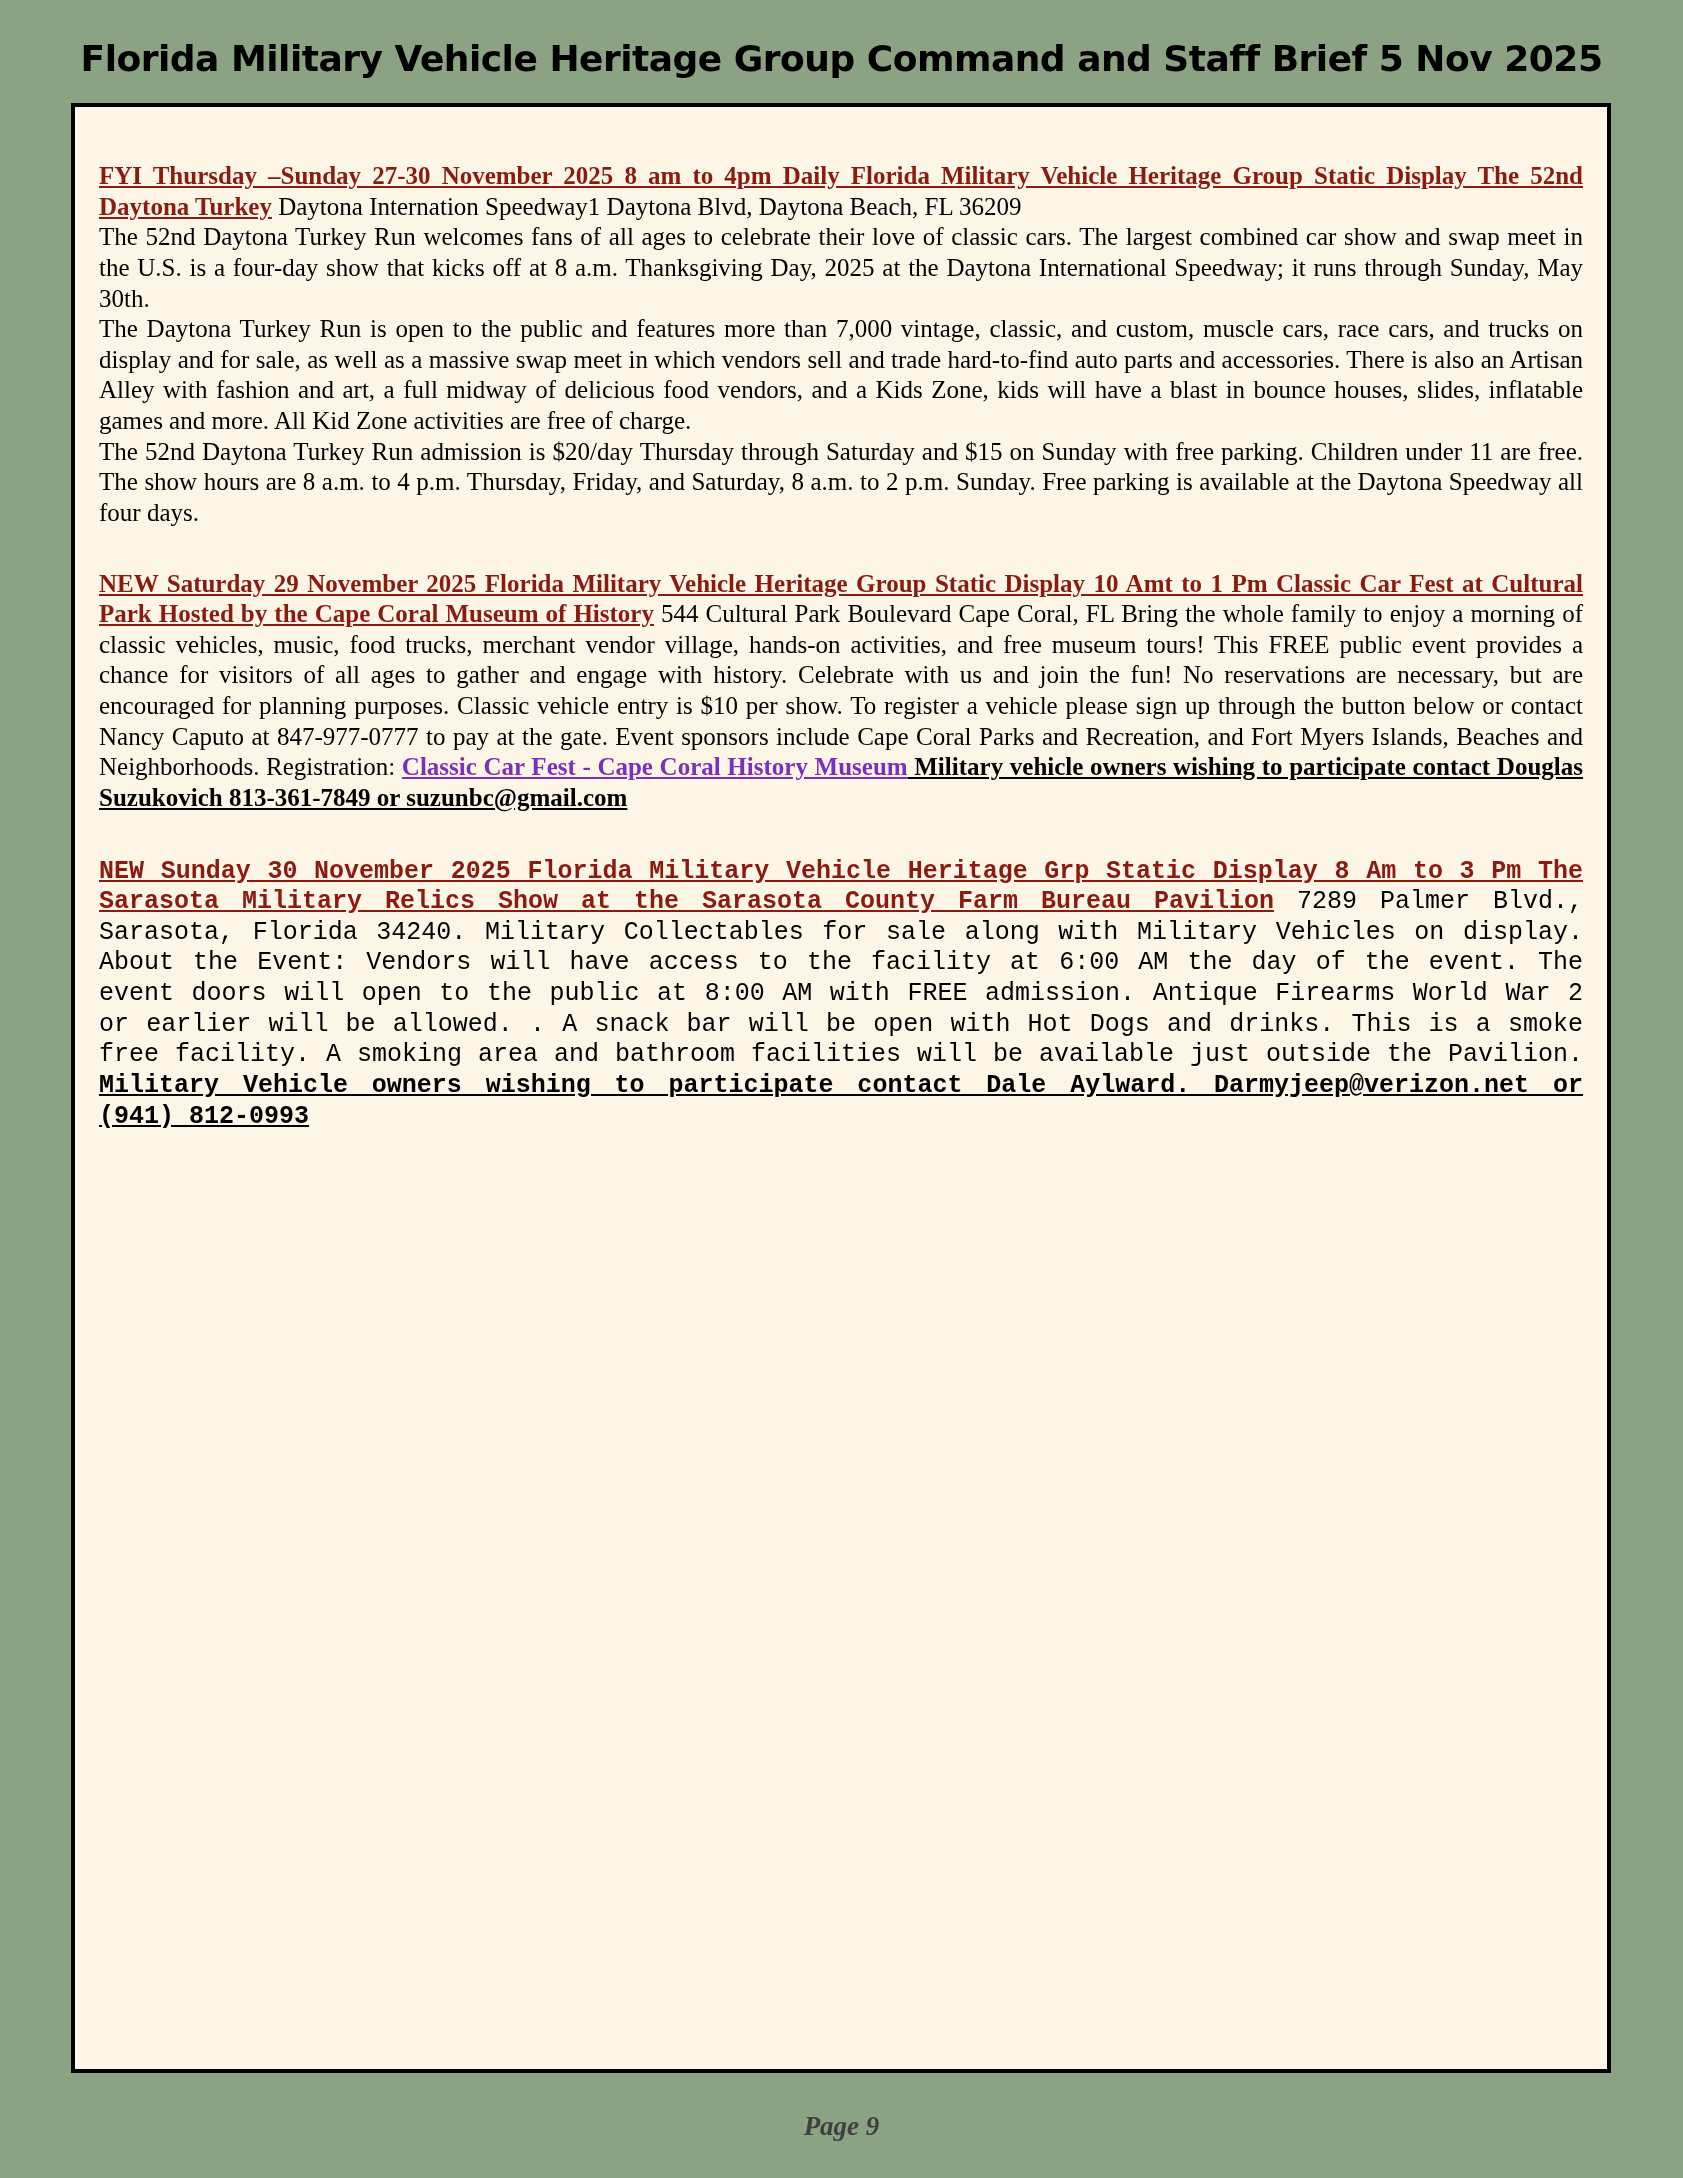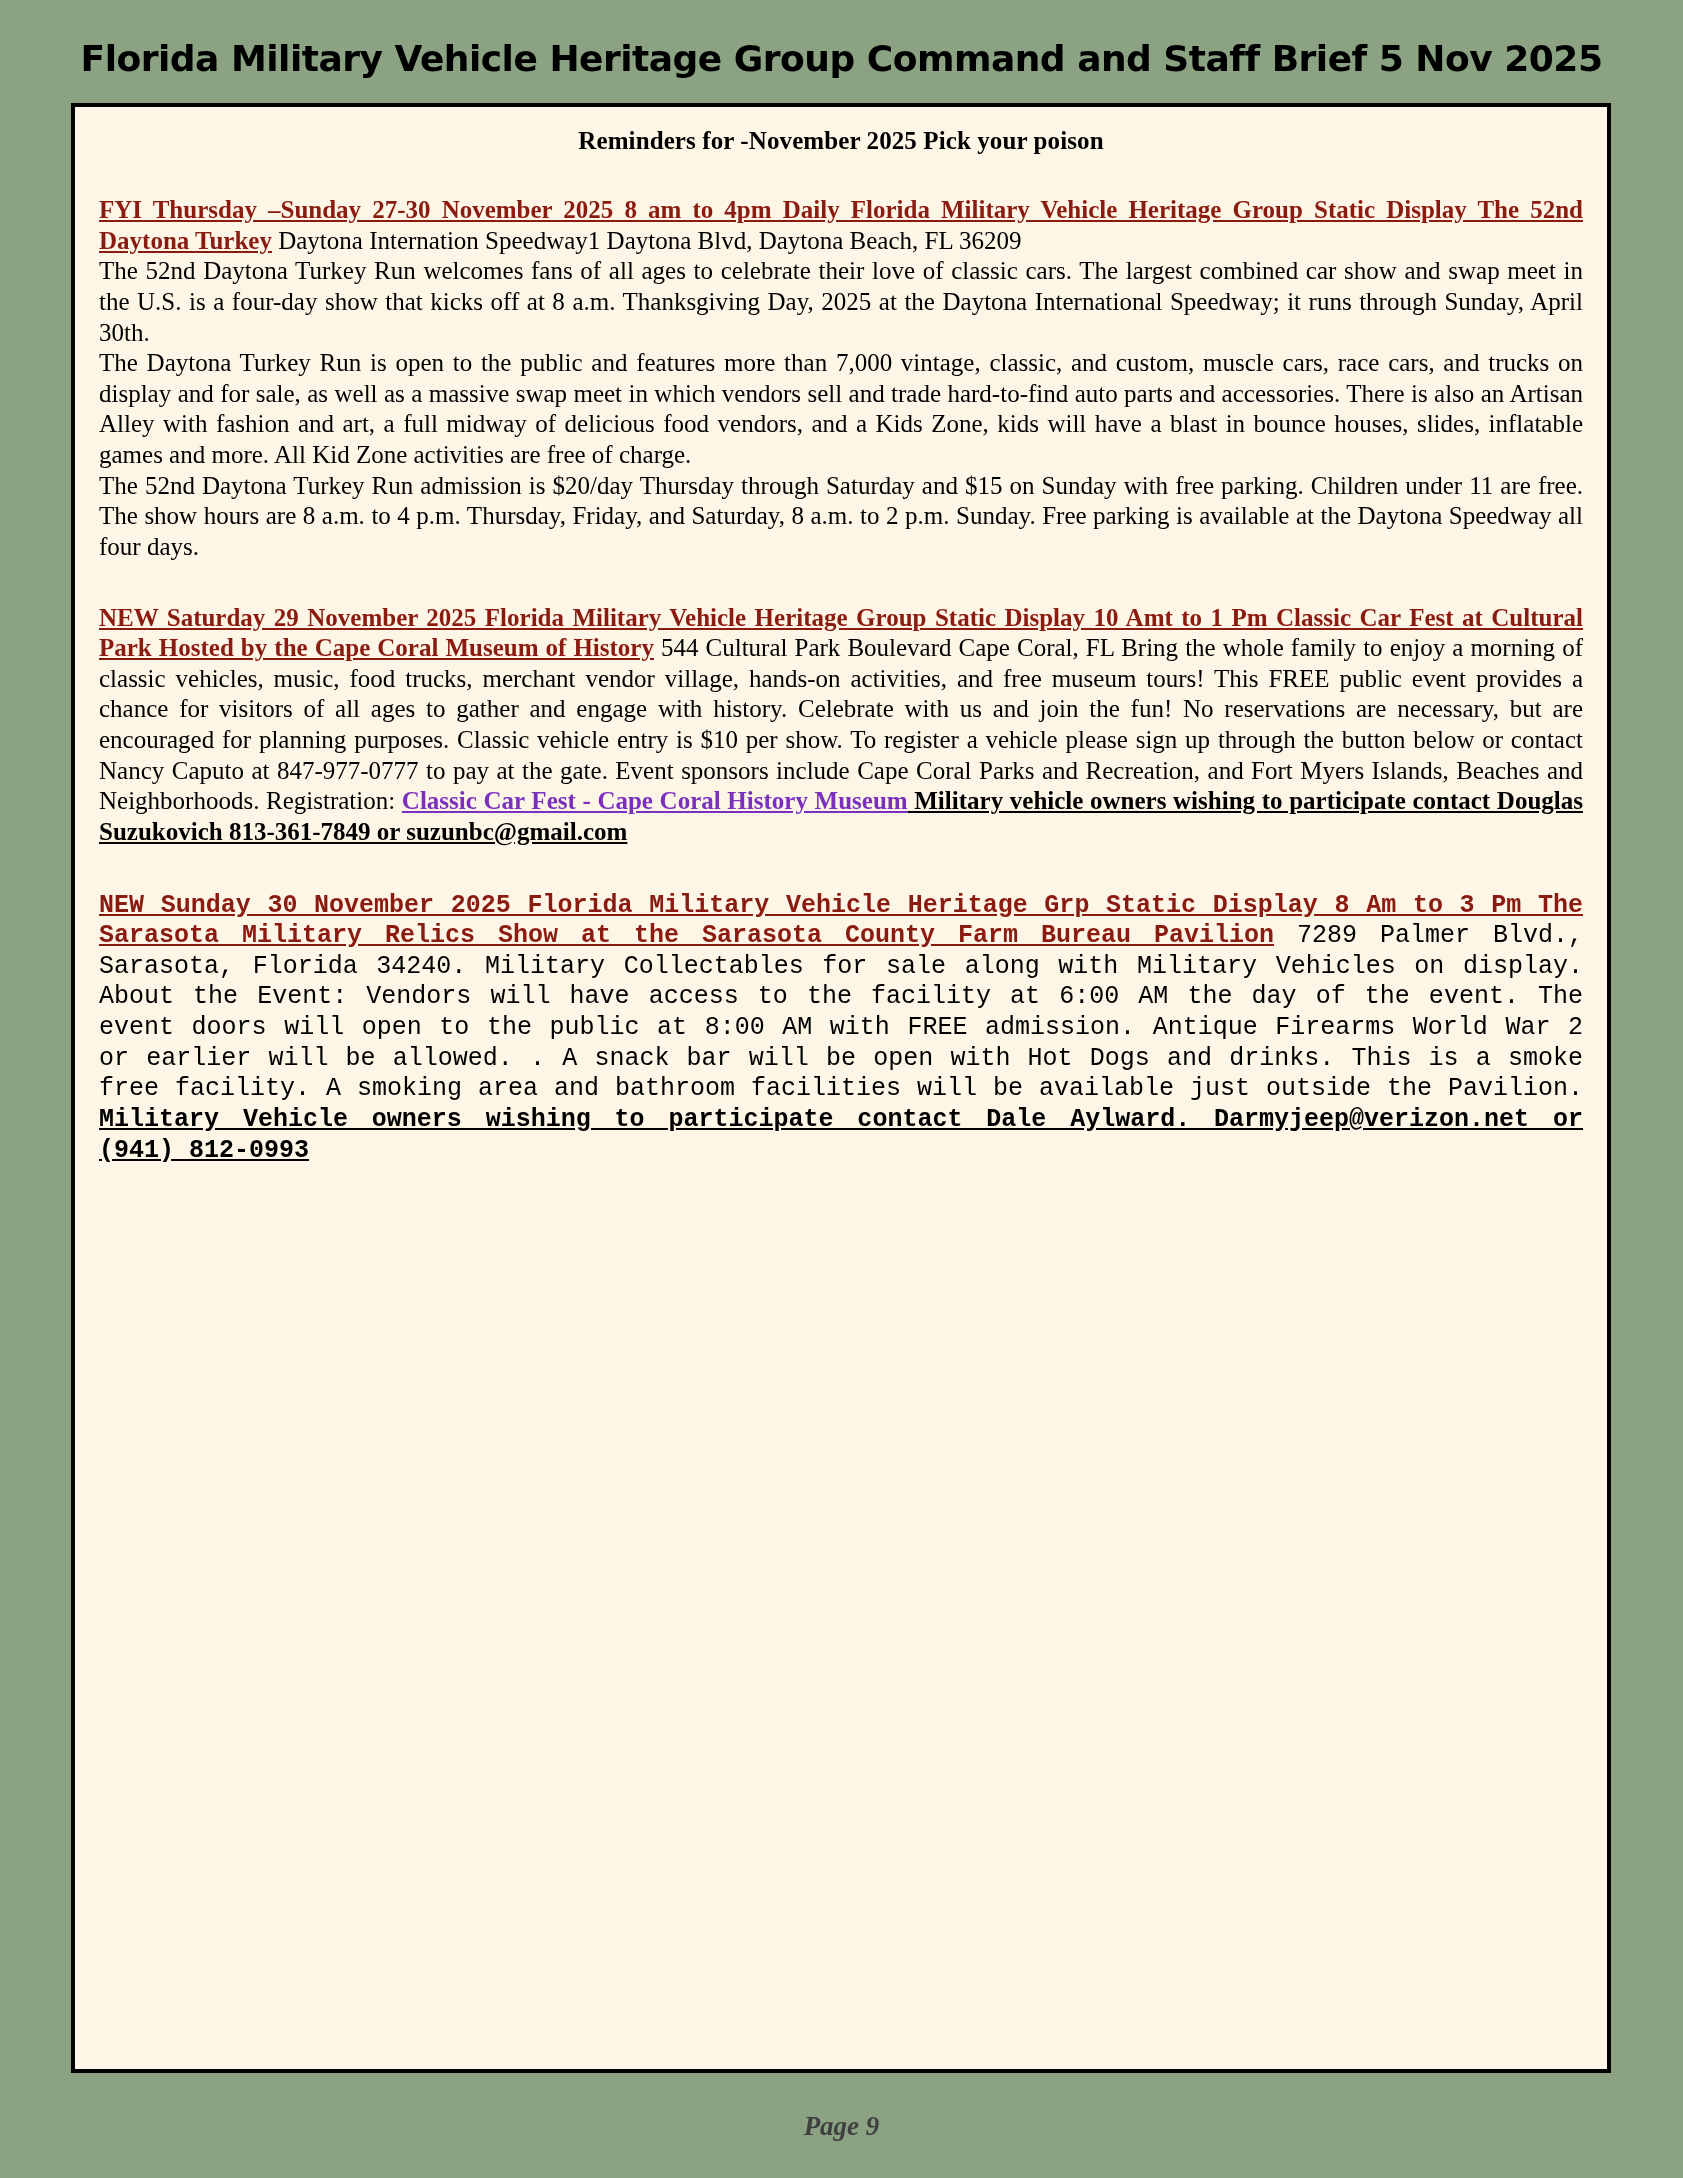--- a/index.html
+++ b/index.html
@@ -100,27 +100,26 @@
 </head>
 <body>
 
 <div class="page">
 
   <div class="doc-title">Florida Military Vehicle Heritage Group  Command and Staff Brief 5 Nov 2025</div>
 
   <div class="content-frame">
     <div class="inner">
 
-      <div class="reminders">Reminders for -November 2025 Pick your poison</div>
 
       <div class="block">
         <p>
           <span class="hl">FYI Thursday –Sunday 27-30 November 2025  8 am to 4pm Daily Florida Military Vehicle Heritage Group Static Display The 52nd Daytona Turkey</span><span> Daytona Internation Speedway1 Daytona Blvd, Daytona Beach, FL 36209</span>
         </p>
-        <p>  The 52nd Daytona Turkey Run welcomes fans of all ages to celebrate their love of classic cars. The largest combined car show and swap meet in the U.S. is a four-day show that kicks off at 8 a.m. Thanksgiving Day, 2025 at the Daytona International Speedway; it runs through Sunday, April 30th.</p>
+        <p>  The 52nd Daytona Turkey Run welcomes fans of all ages to celebrate their love of classic cars. The largest combined car show and swap meet in the U.S. is a four-day show that kicks off at 8 a.m. Thanksgiving Day, 2025 at the Daytona International Speedway; it runs through Sunday, May 30th.</p>
         <p>The Daytona Turkey Run is open to the public and features more than 7,000 vintage, classic, and custom, muscle cars, race cars, and trucks on display and for sale, as well as a massive swap meet in which vendors sell and trade hard-to-find auto parts and accessories. There is also an Artisan Alley with fashion and art, a full midway of delicious food vendors, and a Kids Zone, kids will have a blast in bounce houses, slides, inflatable games and more. All Kid Zone activities are free of charge.</p>
         <p>The 52nd Daytona Turkey Run admission is $20/day Thursday through Saturday and $15 on Sunday with free parking. Children under 11 are free. The show hours are 8 a.m. to 4 p.m. Thursday, Friday, and Saturday, 8 a.m. to 2 p.m. Sunday. Free parking is available at the Daytona Speedway all four days.</p>
       </div>
 
       <div class="block">
         <p>
           <span class="hl">NEW Saturday 29 November 2025 Florida Military Vehicle Heritage Group Static Display 10 Amt to 1 Pm Classic Car Fest at Cultural Park Hosted by the Cape Coral Museum of History</span><span> 544 Cultural Park Boulevard Cape Coral, FL Bring the whole family to enjoy a morning of classic vehicles, music, food trucks, merchant vendor village, hands-on activities, and free museum tours! This FREE public event provides a chance for visitors of all ages to gather and engage with history. Celebrate with us and join the fun! No reservations are necessary, but are encouraged for planning purposes. Classic vehicle entry is $10 per show. To register a vehicle please sign up through the button below or contact Nancy Caputo at 847-977-0777 to pay at the gate. Event sponsors include Cape Coral Parks and Recreation, and Fort Myers Islands, Beaches and Neighborhoods. Registration: </span><a class="link" href="#">Classic Car Fest - Cape Coral History Museum</a><span class="bold-ul">  Military vehicle owners wishing to participate contact Douglas Suzukovich 813-361-7849 or suzunbc@gmail.com</span>
         </p>
       </div>
 

